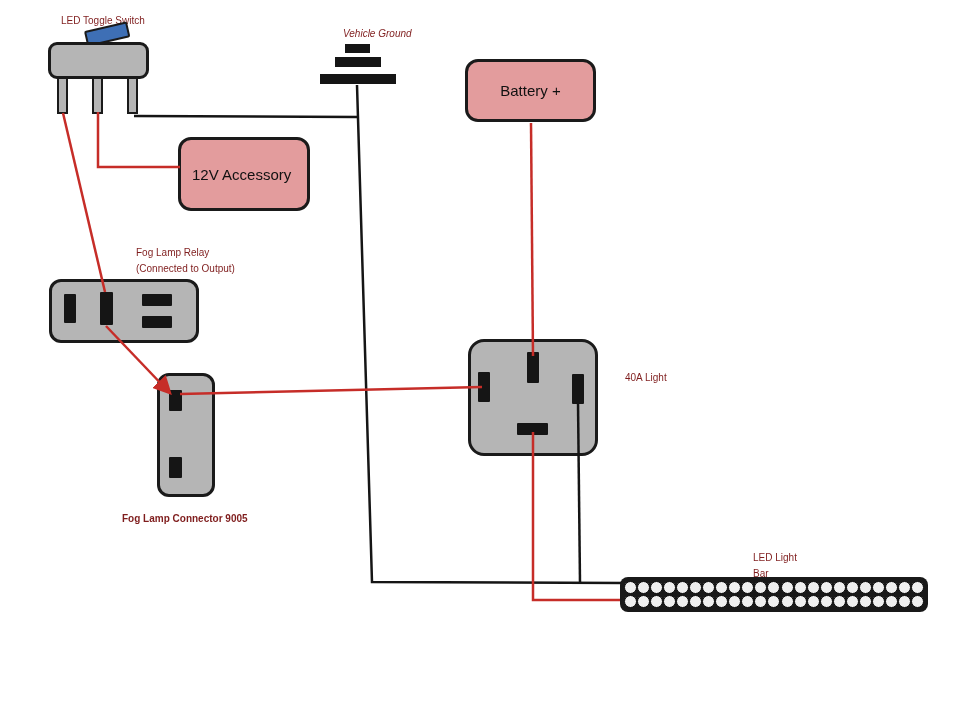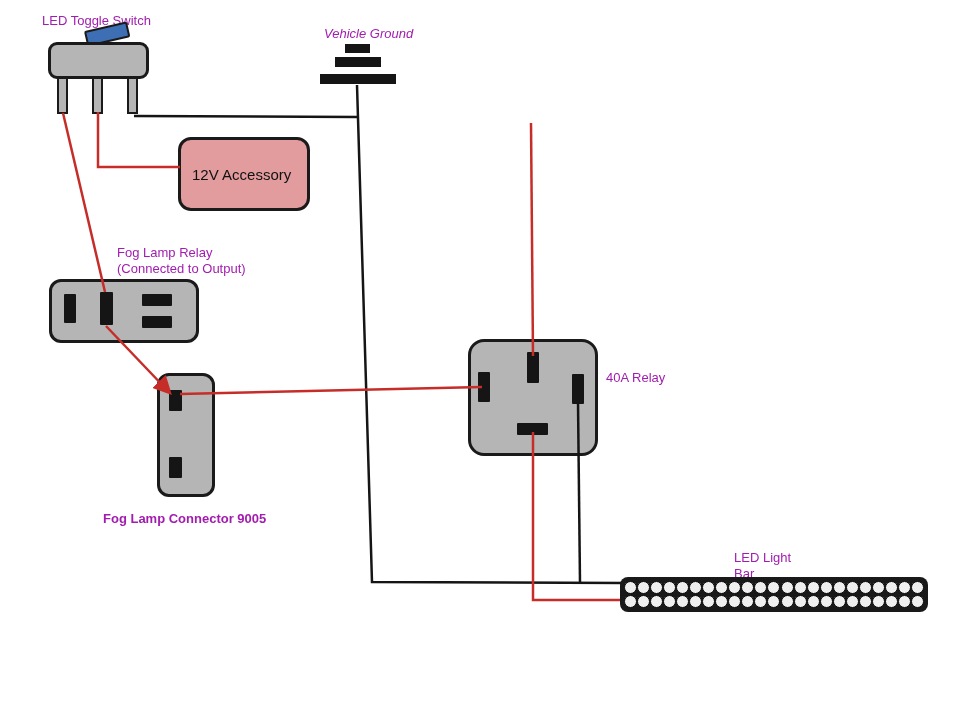--- a/index.html
+++ b/index.html
@@ -9,21 +9,21 @@
     --outline-black:#1a1a1a;
     --box-pink:#E39C9D;
     --toggle-blue:#3E6FB5;
     --led-fill:#EFEFEF;
     --bar-black:#191919;
     --canvas-bg:#FFFFFF;
   }
   html,body{margin:0;padding:0;}
   body{font-family:"Liberation Sans","DejaVu Sans",sans-serif;background:#888;}
   .canvas{position:relative;width:960px;height:720px;background:var(--canvas-bg);overflow:hidden;}
-  .lbl{position:absolute;color:#a21caf;font-size:13px;line-height:16px;white-space:nowrap;z-index:1;}
+  .lbl{position:absolute;color:#7f1d1d;font-size:10px;line-height:16px;white-space:nowrap;z-index:1;margin-left:19px;}
   .comp{position:absolute;box-sizing:border-box;background:var(--component-gray);border:3px solid var(--outline-black);z-index:3;}
   .slot{position:absolute;background:var(--wire-black);z-index:3;border-radius:1px;}
   .gbar{position:absolute;background:var(--wire-black);z-index:3;}
   .pinkbox{position:absolute;box-sizing:border-box;background:var(--box-pink);border:3px solid var(--outline-black);border-radius:13px;z-index:3;color:#111;font-size:15px;display:flex;align-items:center;}
   .pinkbox.centered{justify-content:center;}
   .pinkbox.leftpad{padding-left:11px;}
   
   .lever{position:absolute;left:87px;top:30px;width:44px;height:16px;box-sizing:border-box;background:var(--toggle-blue);border:2px solid var(--outline-black);border-radius:2px;transform:rotate(-13deg);transform-origin:4px 14px;z-index:2;}
   .switch-body{left:48px;top:42px;width:101px;height:37px;border-radius:9px;}
   .pin{position:absolute;box-sizing:border-box;width:11px;height:37px;top:77px;background:var(--component-gray);border:2.5px solid var(--outline-black);z-index:3;}
@@ -44,36 +44,39 @@
 
 <div class="canvas">
 
   <div class="lbl" style="left:42px;top:13px;">LED Toggle Switch</div>
   <div class="lbl" style="left:324px;top:26px;font-style:italic;">Vehicle Ground</div>
   <div class="lbl two-line" style="left:117px;top:245px;">
     <div>Fog Lamp Relay</div>
     <div>(Connected to Output)</div>
   </div>
   <div class="lbl" style="left:103px;top:511px;font-weight:bold;">Fog Lamp Connector 9005</div>
-  <div class="lbl" style="left:606px;top:370px;">40A Relay</div>
+  <div class="lbl" style="left:606px;top:370px;">40A Light</div>
   <div class="lbl two-line" style="left:734px;top:550px;">
     <div>LED Light</div>
     <div>Bar</div>
   </div>
 
   <div class="lever"></div>
   <div class="pin" style="left:57px;"></div>
   <div class="pin" style="left:92px;"></div>
   <div class="pin" style="left:127px;"></div>
   <div class="comp switch-body"></div>
 
   <div class="gbar" style="left:345px;top:44px;width:25px;height:9px;"></div>
   <div class="gbar" style="left:335px;top:57px;width:46px;height:10px;"></div>
   <div class="gbar" style="left:320px;top:74px;width:76px;height:10px;"></div>
 
+  <div class="pinkbox centered" style="left:465px;top:59px;width:131px;height:63px;">
+    <span>Battery +</span>
+  </div>
 
   <div class="pinkbox leftpad" style="left:178px;top:137px;width:132px;height:74px;">
     <span>12V Accessory</span>
   </div>
 
   <div class="comp" style="left:49px;top:279px;width:150px;height:64px;border-radius:12px;"></div>
   <div class="slot" style="left:64px;top:294px;width:12px;height:29px;"></div>
   <div class="slot" style="left:100px;top:292px;width:13px;height:33px;"></div>
   <div class="slot" style="left:142px;top:294px;width:30px;height:12px;"></div>
   <div class="slot" style="left:142px;top:316px;width:30px;height:12px;"></div>

